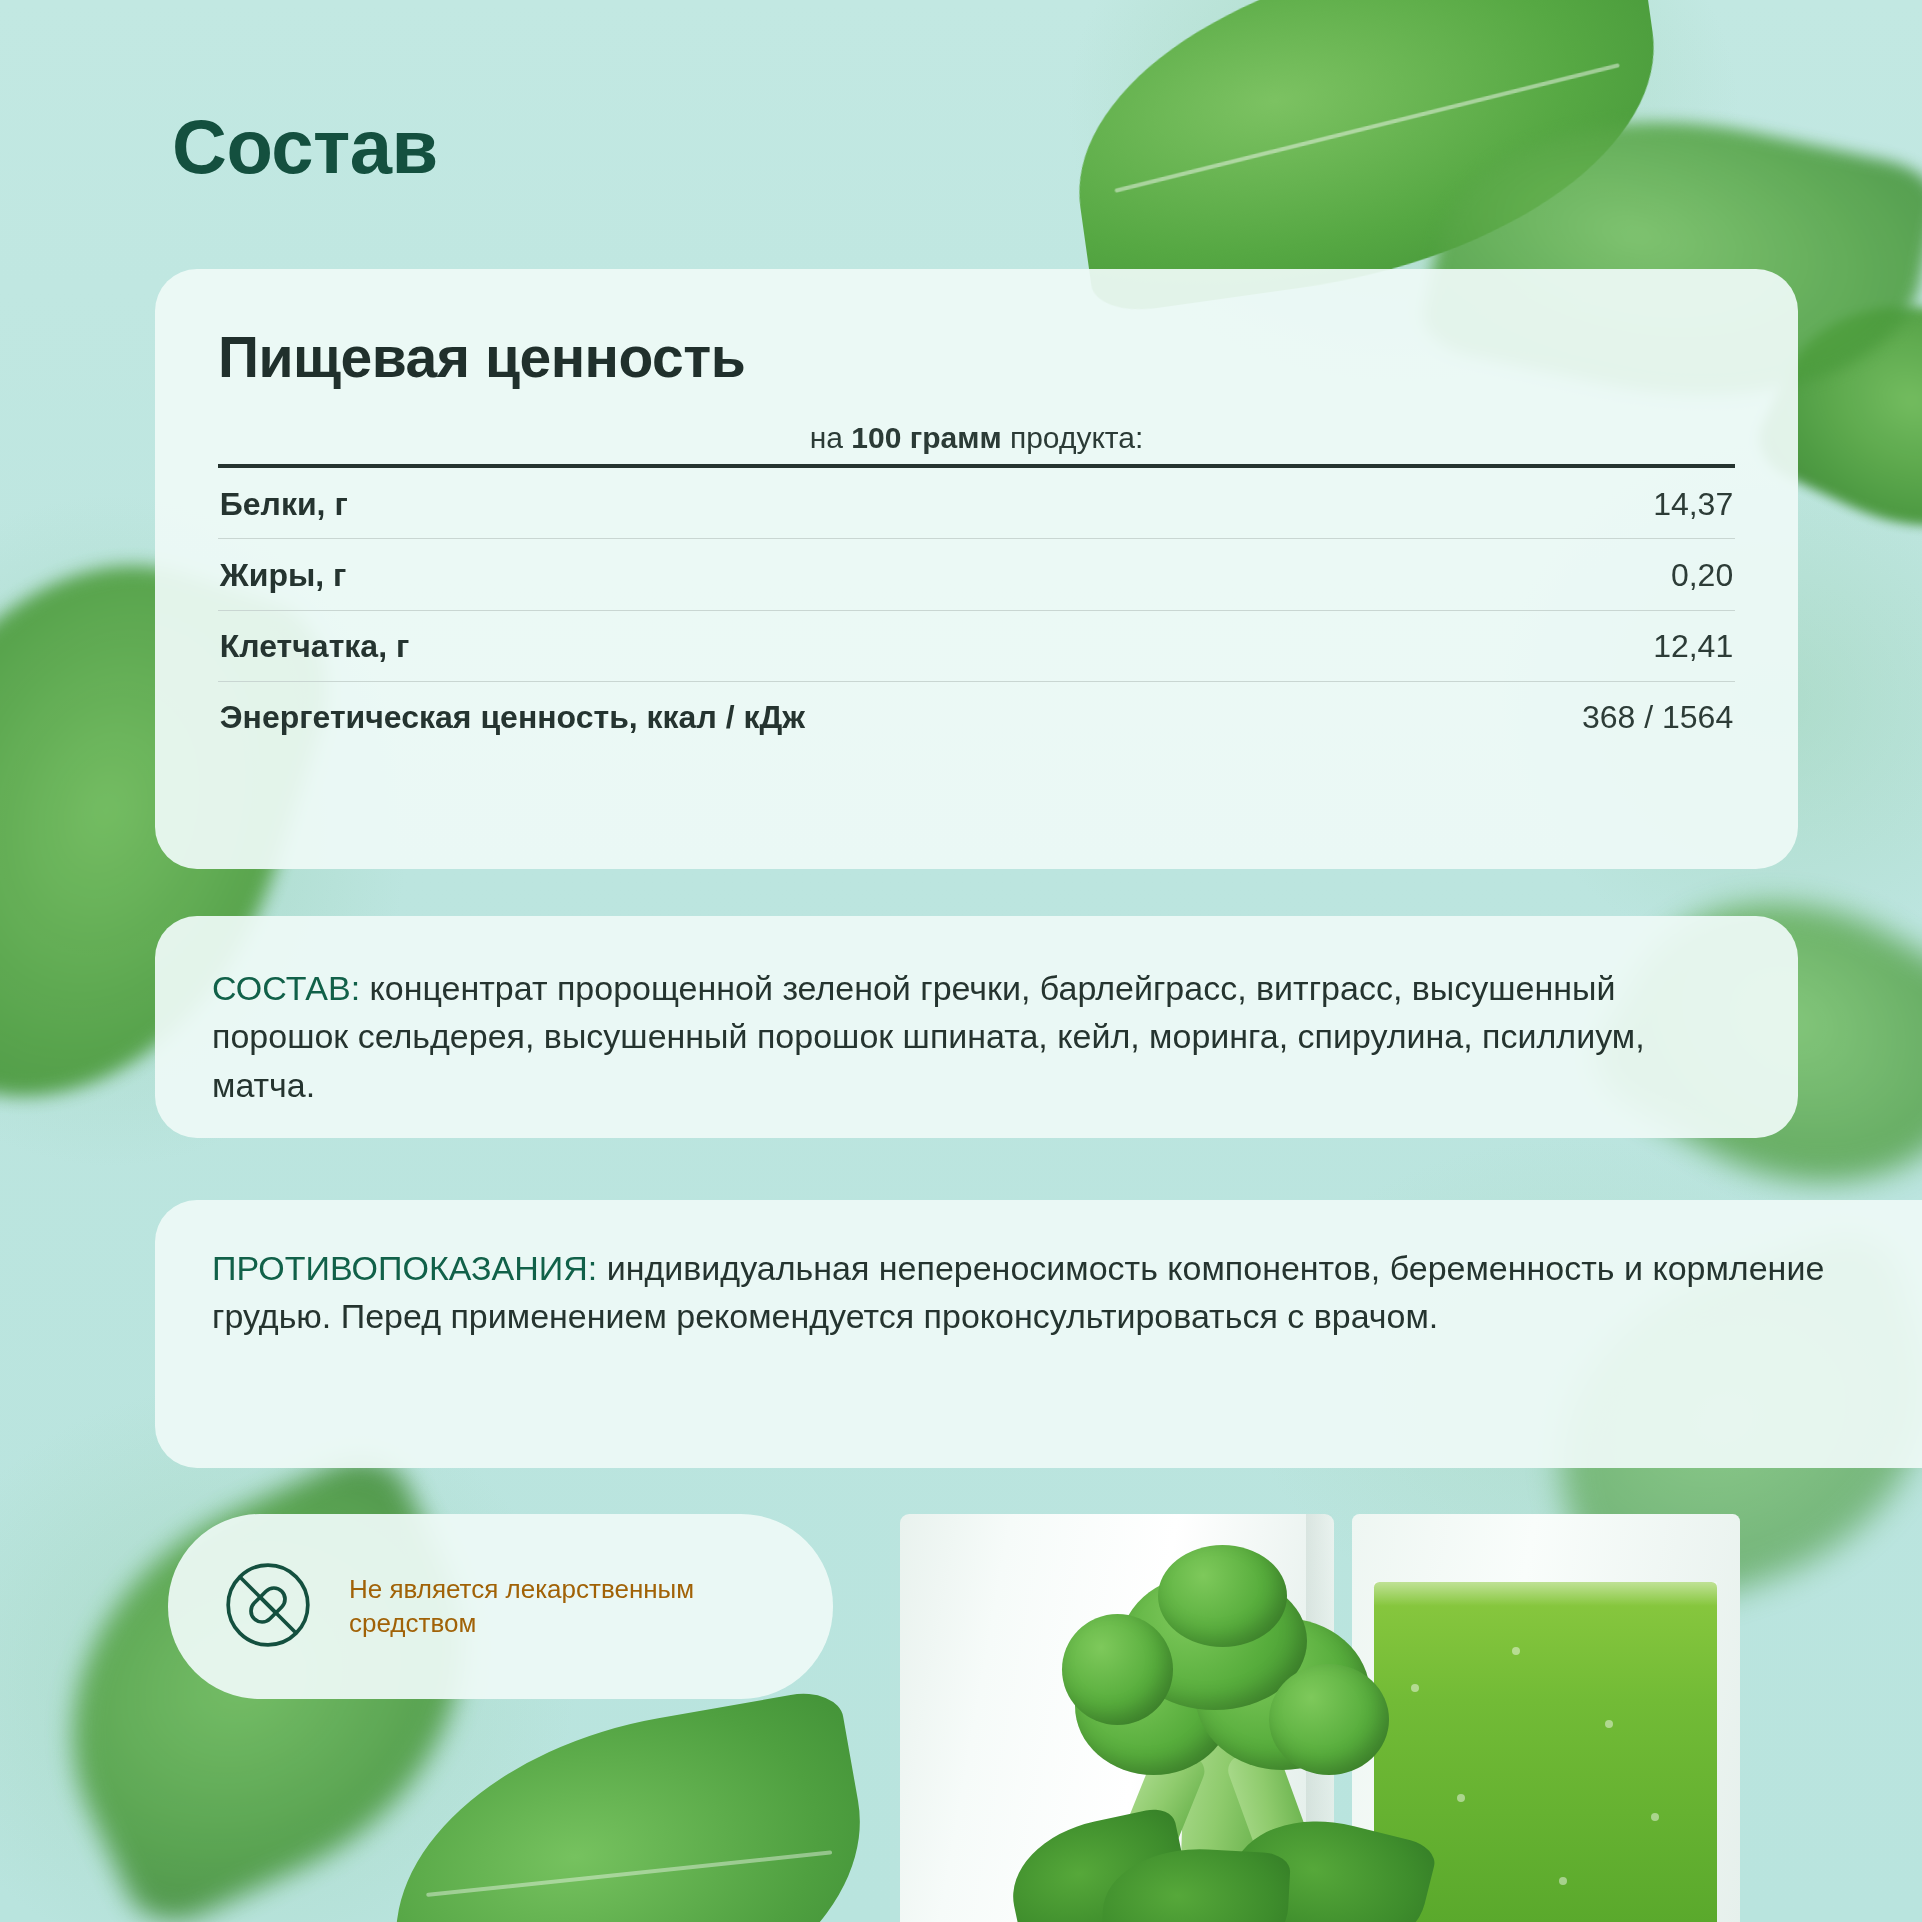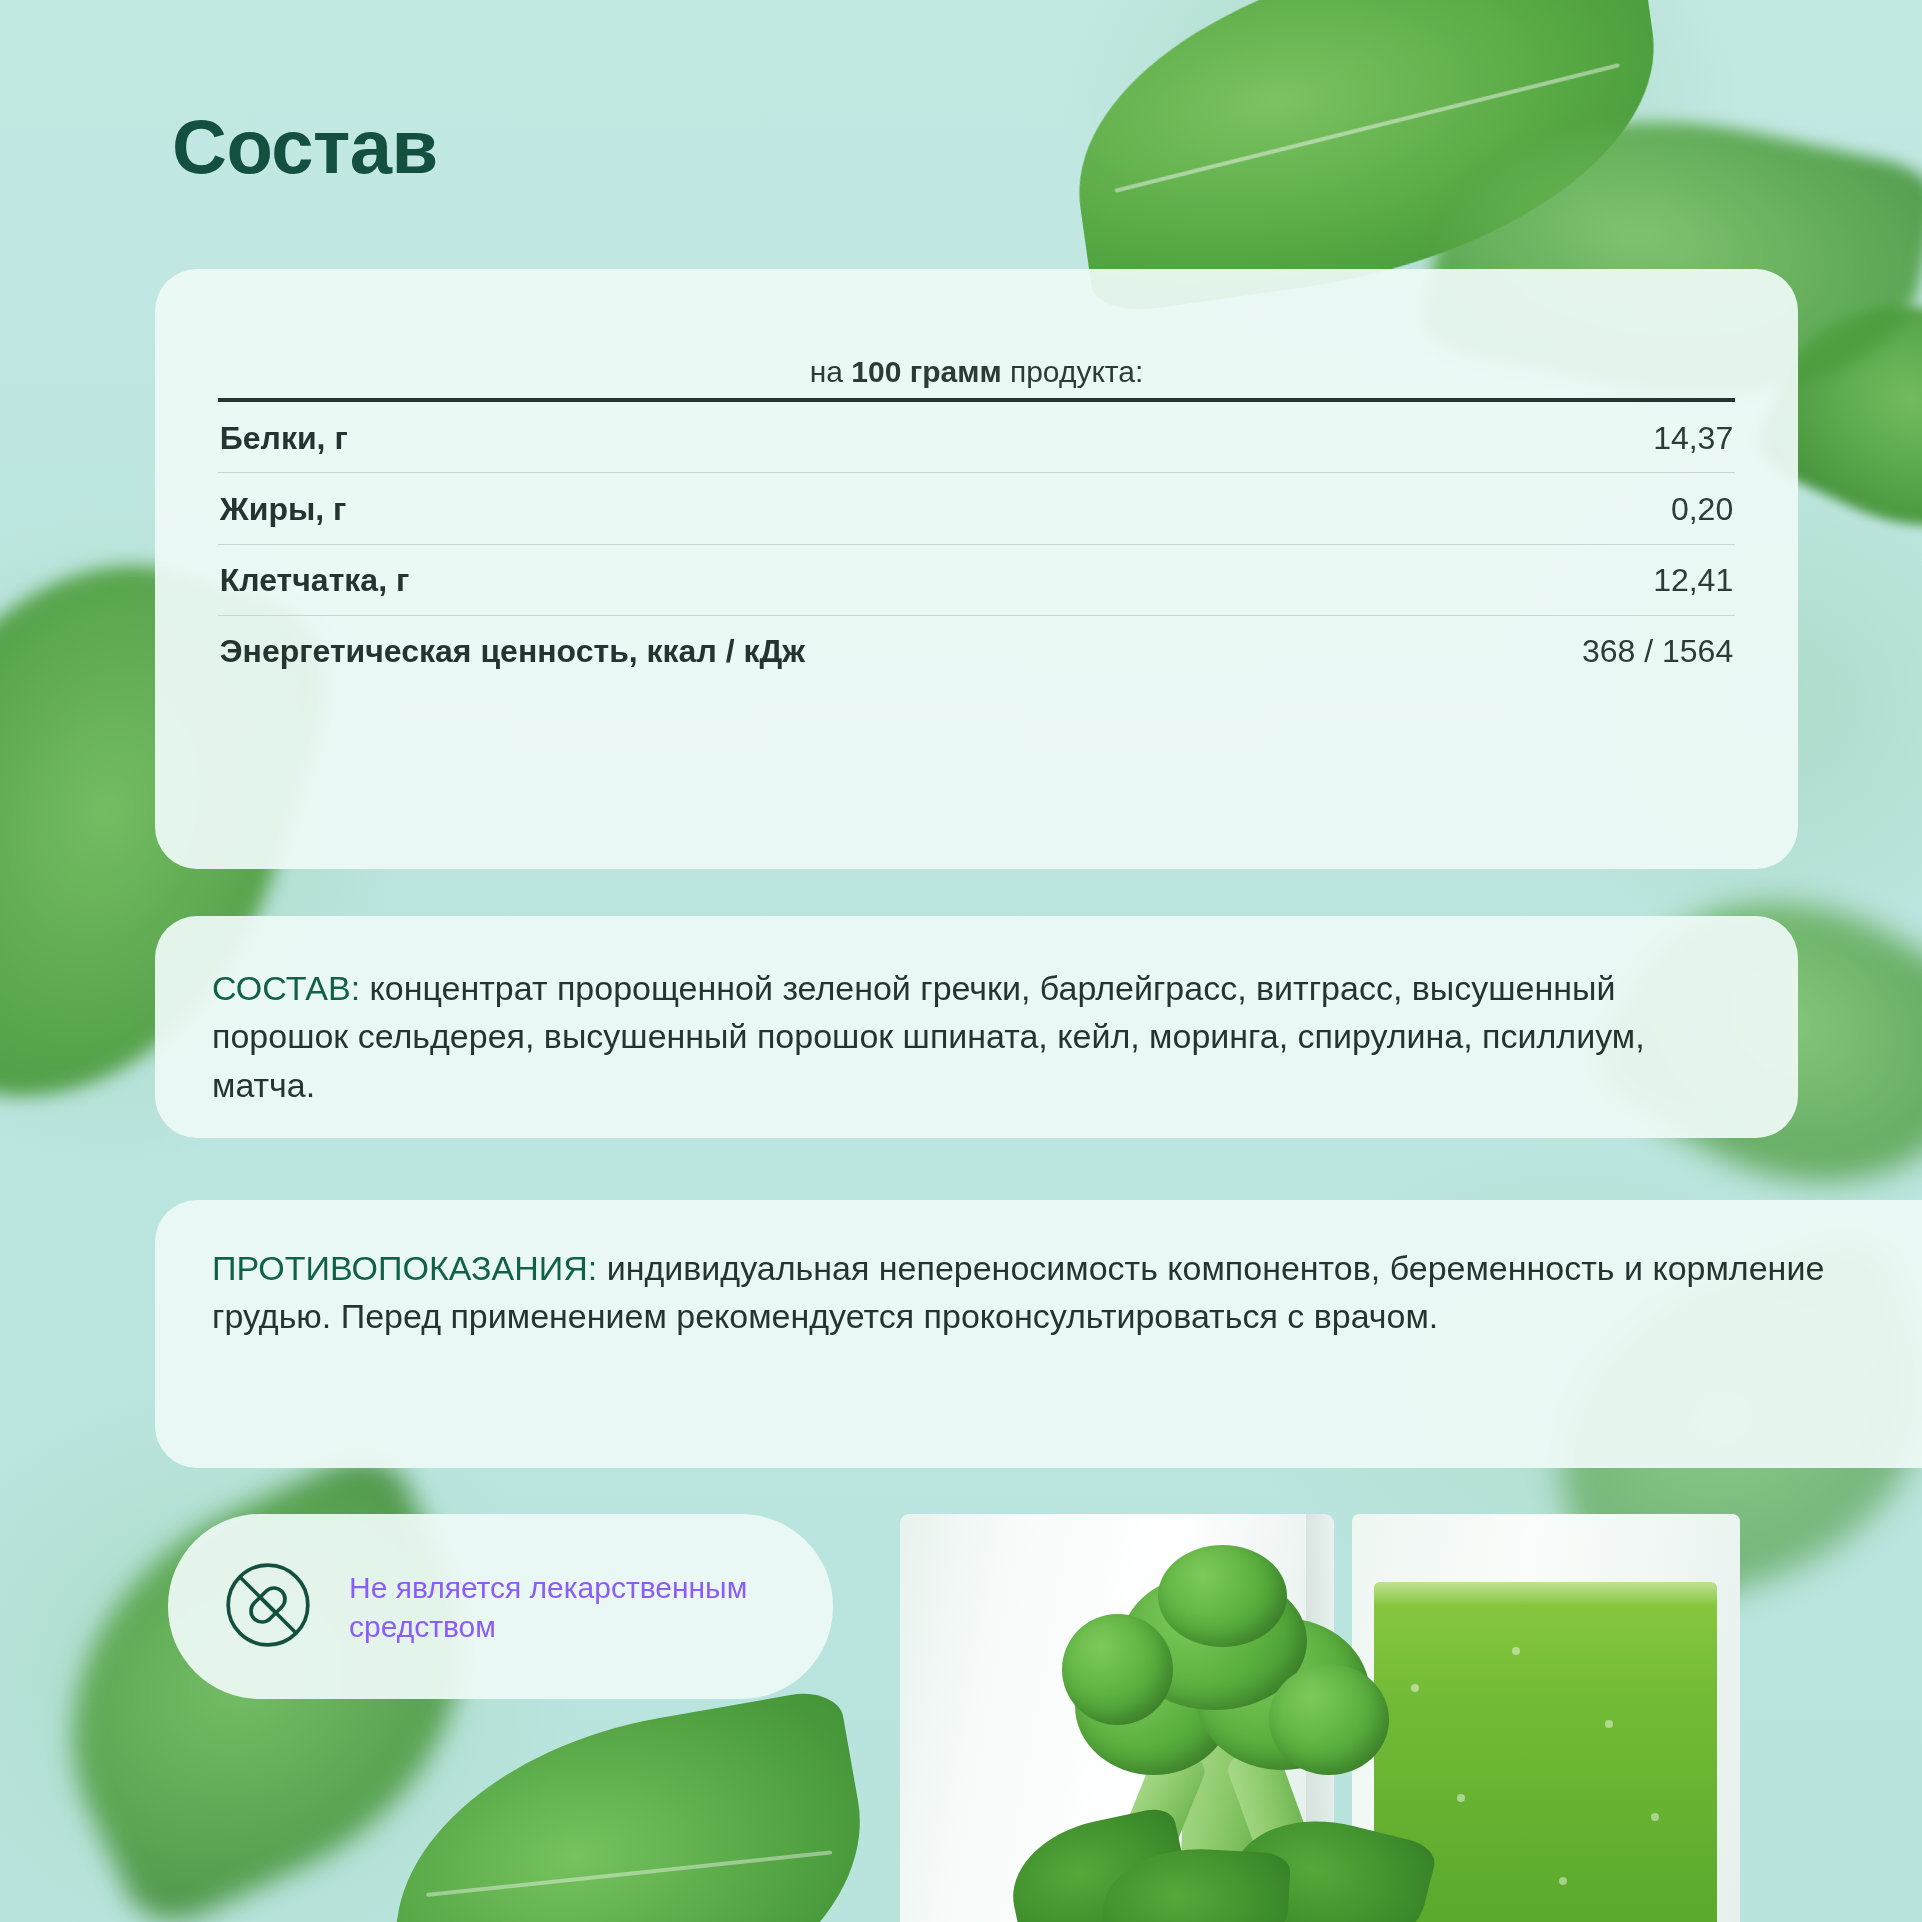--- a/index.html
+++ b/index.html
@@ -214,23 +214,23 @@
     width: 665px;
     height: 185px;
     background: rgba(238, 250, 246, 0.93);
     border-radius: 92px;
     display: flex;
     align-items: center;
     gap: 31px;
     padding: 0 50px;
   }
   .badge-text {
-    font-size: 30px;
+    font-size: 26px;
     line-height: 1.3;
-    color: #8b5cf6;
+    color: #a16207;
     font-weight: 400;
   }
 
   
   .photo {
     position: absolute;
     left: 900px;
     top: 1514px;
     width: 1023px;
     height: 409px;
@@ -311,20 +311,21 @@
 <div class="leaf l4"></div>
 <div class="leaf l5">
     <div class="vein"></div>
   </div>
 
 <div class="content">
 
   <h1 class="page-title">Состав</h1>
 
   <section class="card card-nutrition">
+    <h2 class="card-title">Пищевая ценность</h2>
 
     <div class="per-100"><span>на </span><b>100 грамм</b><span> продукта:</span></div>
 
     <table class="nutrition">
       <tbody>
         <tr>
           <td class="label">Белки, г</td>
           <td class="value">14,37</td>
         </tr>
         <tr>

